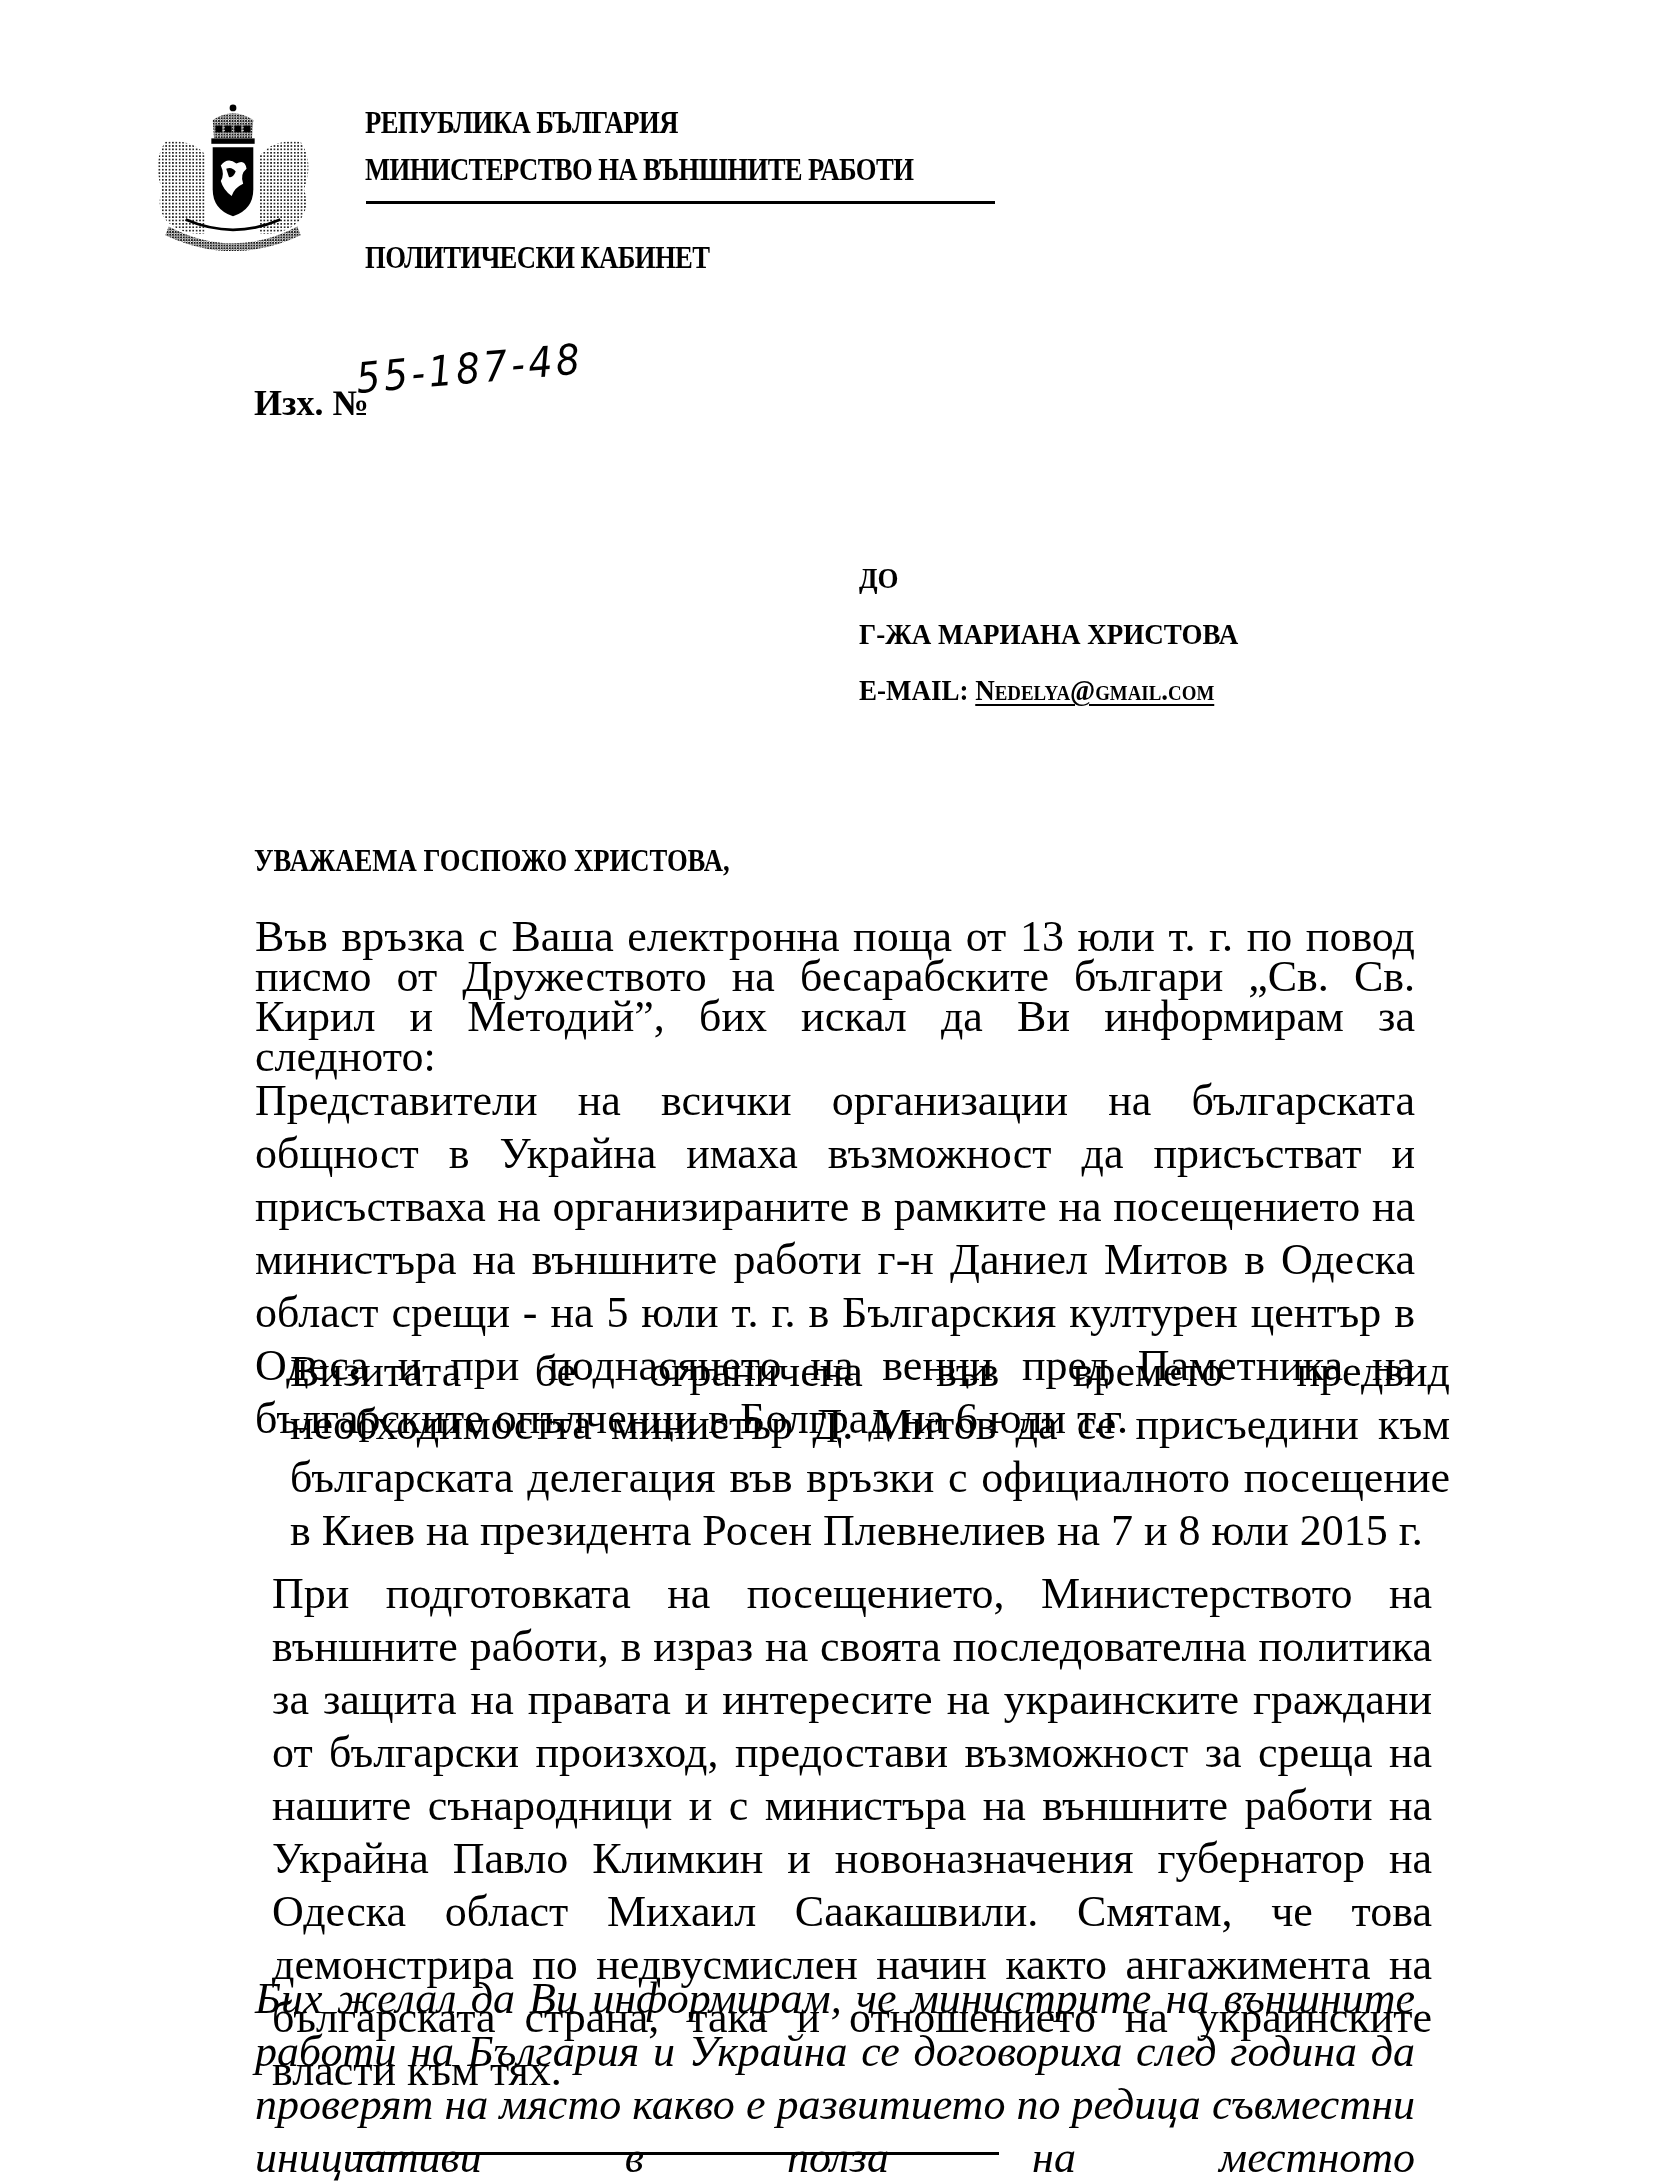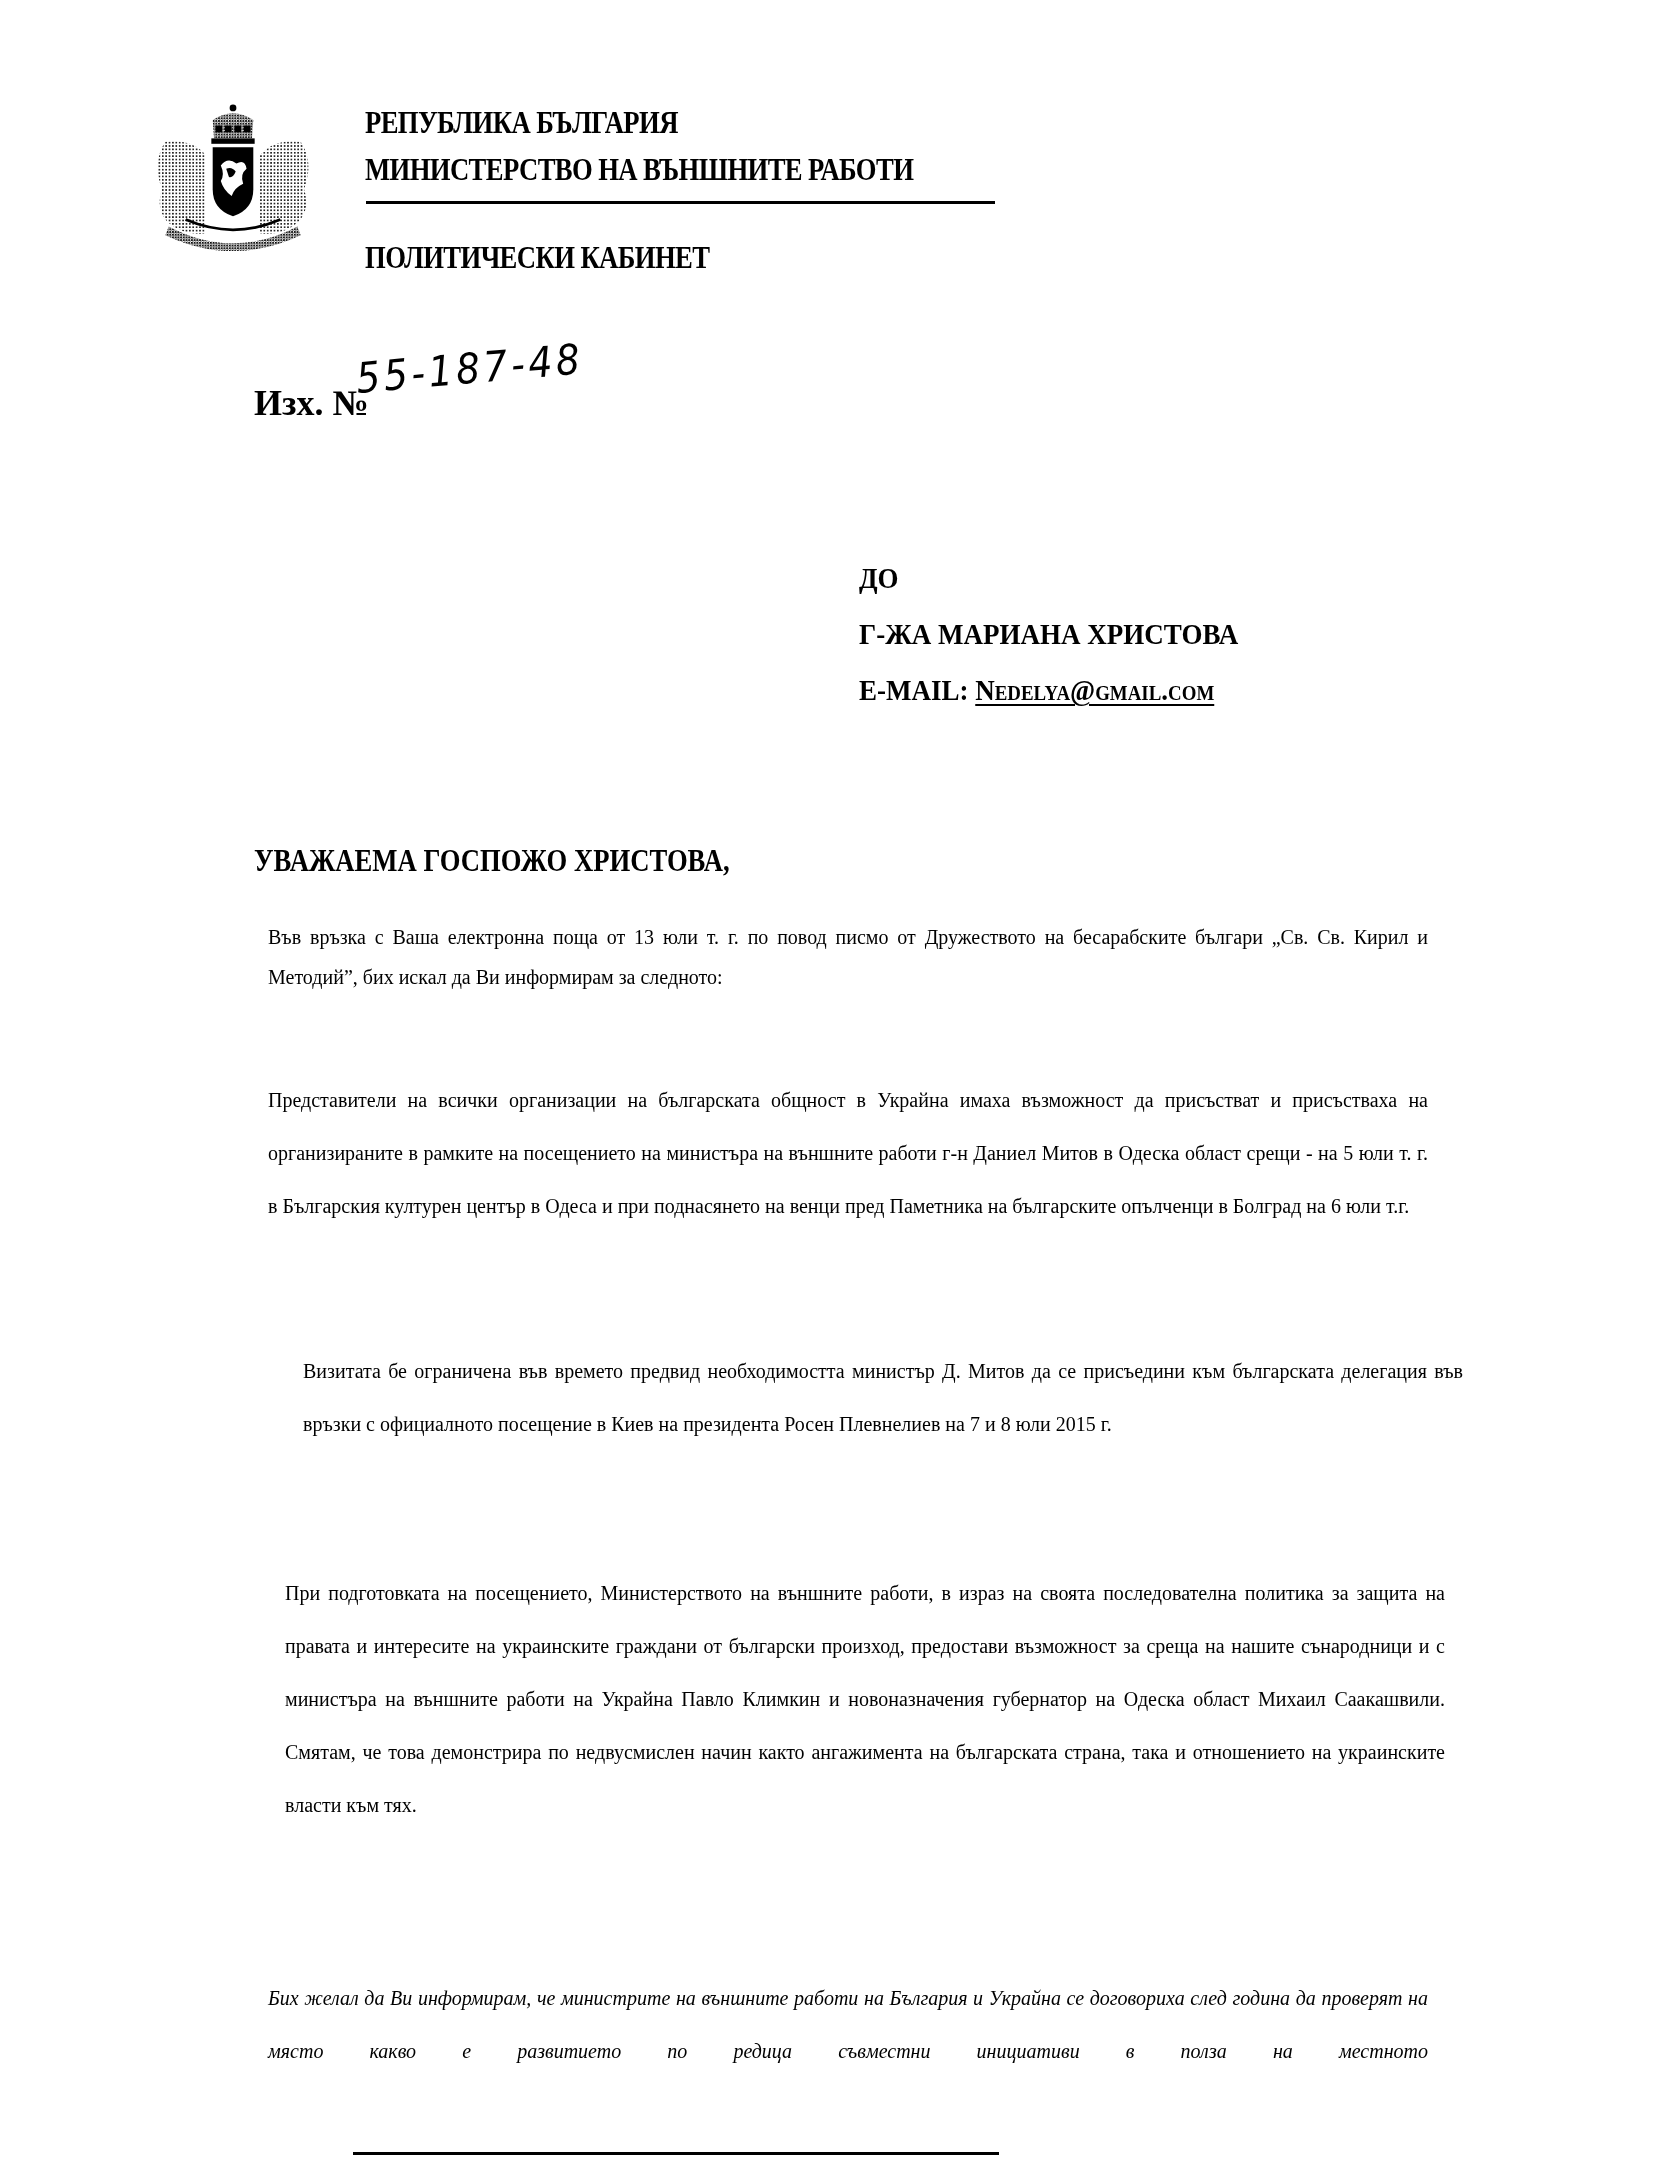--- a/index.html
+++ b/index.html
@@ -5,21 +5,21 @@
   html, body { margin: 0; padding: 0; background: #ffffff; }
   body { width: 1677px; height: 2183px; position: relative; overflow: hidden; color: #000; }
   .abs { position: absolute; }
   .hdr { font-family: "Liberation Serif", "DejaVu Serif", serif; font-weight: bold; font-size: 31px; letter-spacing: -0.7px; line-height: 1; white-space: nowrap; transform: scaleX(0.86); transform-origin: left top; }
   .rule { position: absolute; background: #000; }
   .ref-label { font-family: "Liberation Serif", serif; font-weight: bold; font-size: 36px; white-space: nowrap; line-height: 1; }
   .hand { font-family: "DejaVu Sans", sans-serif; font-style: italic; font-weight: normal; font-size: 42px; letter-spacing: 4px; white-space: nowrap; line-height: 1; transform: rotate(-5deg) scaleX(0.9); transform-origin: left bottom; }
   .addr { font-family: "Liberation Serif", serif; font-weight: bold; font-size: 30px; line-height: 1; white-space: nowrap; transform: scaleX(0.9); transform-origin: left top; }
   .email-link { text-decoration: underline; text-decoration-thickness: 2px; text-underline-offset: 4px; font-variant: small-caps; }
   .salutation { font-family: "Liberation Serif", serif; font-weight: bold; font-size: 31px; line-height: 1; white-space: nowrap; transform: scaleX(0.86); transform-origin: left top; }
-  .body-text { position: absolute; left: 268px; width: 1160px; font-family: "Liberation Serif", "DejaVu Serif", serif; font-size: 20px; text-align: justify; }
+  .body-text { position: absolute; left: 255px; width: 1160px; font-family: "Liberation Serif", "DejaVu Serif", serif; font-size: 44px; text-align: justify; }
   .body-text p { margin: 0; }
   .lh60 { line-height: 40px; }
   .lh66 { line-height: 53px; }
   .justify-last p { text-align-last: left; }
   .crest { position: absolute; left: 145px; top: 101px; width: 176px; height: 156px; }
 </style>
 </head>
 <body>
 
 <div class="crest">

